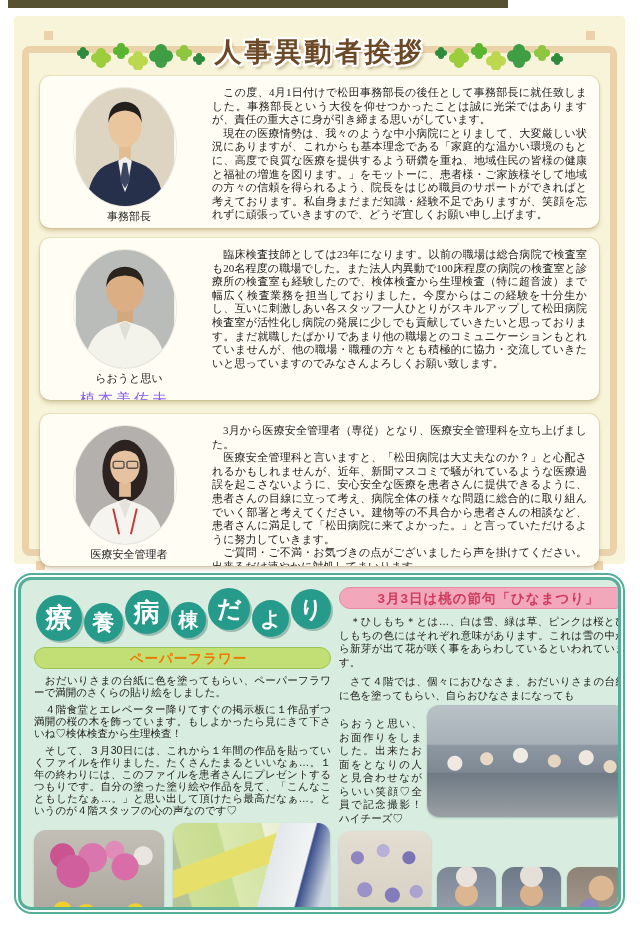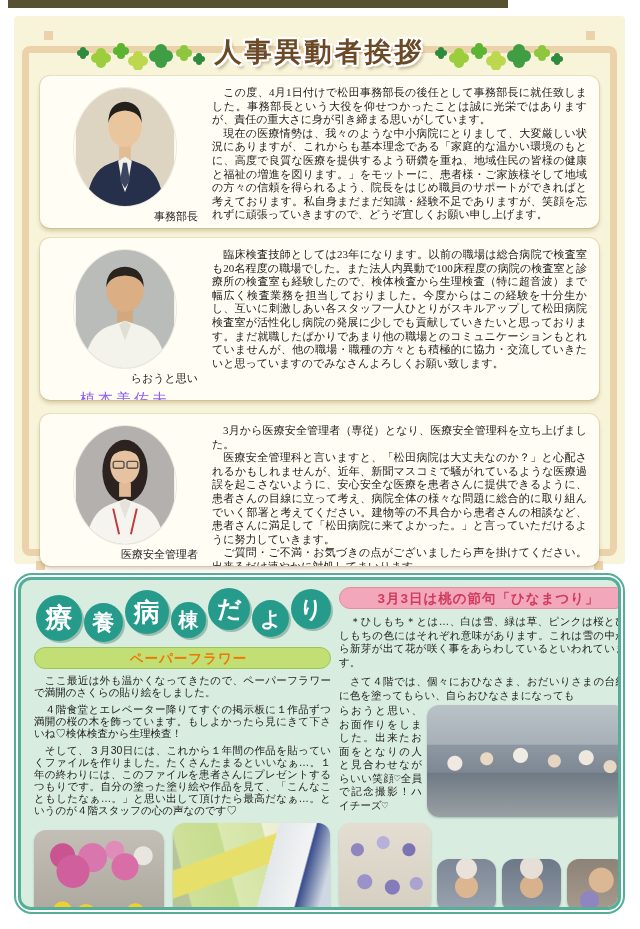--- a/index.html
+++ b/index.html
@@ -34,21 +34,21 @@
   .card{position:absolute;left:26px;width:559px;background:#fffdf4;border-radius:10px;
     box-shadow:0 3px 4px rgba(150,120,60,.35),0 0 0 1px rgba(190,170,120,.25);
     padding:10px 12px;display:flex;gap:14px;box-sizing:border-box;overflow:hidden;z-index:2;}
   .card1{top:60px;height:152px;}
   .card2{top:222px;height:162px;}
   .card3{top:398px;height:152px;}
   .person{flex:0 0 146px;text-align:center;}
   .oval{width:102px;height:118px;margin:2px auto 3px;border-radius:50%;overflow:hidden;
     box-shadow:0 0 0 1px rgba(0,0,0,.08);}
   .oval svg{display:block;width:100%;height:100%;}
-  .role{font-family:"Liberation Serif",serif;font-size:11px;color:#222;text-align:right;margin-left:8px;}
+  .role{font-family:"Liberation Serif",serif;font-size:11px;color:#222;text-align:center;margin-left:8px;}
   .pname{font-family:"Liberation Serif",serif;font-size:15px;color:#8b5cf6;letter-spacing:3px;margin-top:4px;}
   .ctext{font-family:"Liberation Serif",serif;font-size:11px;line-height:13.6px;
     color:#1a1a1a;text-align:justify;}
   .ctext p{margin:0;}
 
   
   .panel2{position:absolute;left:14px;top:573px;width:611px;height:341px;
     border:2px solid #54ae98;border-radius:18px;box-sizing:border-box;}
   .panel2-inner{position:absolute;inset:2px;border:3px solid #54ae98;border-radius:13px;
     background:#d8ecdf;overflow:hidden;}
@@ -315,35 +315,35 @@
       <div class="logo-row">
         <span class="lc">療</span>
         <span class="lc">養</span>
         <span class="lc">病</span>
         <span class="lc">棟</span>
         <span class="lc">だ</span>
         <span class="lc">よ</span>
         <span class="lc">り</span>
       </div>
       <div class="bar bar-green">ペーパーフラワー</div>
-      <p class="btext">　ここ最近は外も温かくなってきたので、ペーパーフラワーで満開のさくらの貼り絵をしました。</p>
+      <p class="btext">　おだいりさまの台紙に色を塗ってもらい、ペーパーフラワーで満開のさくらの貼り絵をしました。</p>
       <p class="btext">　４階食堂とエレベーター降りてすぐの掲示板に１作品ずつ満開の桜の木を飾っています。もしよかったら見にきて下さいね♡検体検査から生理検査！</p>
       <p class="btext">　そして、３月30日には、これから１年間の作品を貼っていくファイルを作りました。たくさんたまるといいなぁ…。１年の終わりには、このファイルを患者さんにプレゼントするつもりです。自分の塗った塗り絵や作品を見て、「こんなこともしたなぁ…。」と思い出して頂けたら最高だなぁ…。というのが４階スタッフの心の声なのです♡</p>
       <div class="lphotos">
         <div class="photo ph-flowers"></div>
         <div class="photo ph-files"></div>
       </div>
     </div>
 
     <div class="rcol">
       <div class="bar bar-pink">3月3日は桃の節句「ひなまつり」</div>
       <p class="rtext">　＊ひしもち＊とは…、白は雪、緑は草、ピンクは桜とひしもちの色にはそれぞれ意味があります。これは雪の中から新芽が出て花が咲く事をあらわしているといわれています。</p>
       <p class="rtext">　さて４階では、個々におひなさま、おだいりさまの台紙に色を塗ってもらい、自らおひなさまになっても</p>
       <div class="wrapflow">
-        <p class="rtext narrow" style="margin-top:0;font-family:Liberation Mono, monospace;">らおうと思い、お面作りをしました。出来たお面をとなりの人と見合わせながらいい笑顔♡全員で記念撮影！ハイチーズ♡</p>
+        <p class="rtext narrow" style="margin-top:12px;">らおうと思い、お面作りをしました。出来たお面をとなりの人と見合わせながらいい笑顔♡全員で記念撮影！ハイチーズ♡</p>
         <div class="photo ph-group"></div>
       </div>
       <div class="rphotos">
         <div class="photo ph-dolls"></div>
         <div class="photo ph-res"></div>
         <div class="photo ph-res ph-res2"></div>
         <div class="photo ph-res ph-res3"></div>
       </div>
     </div>
 

